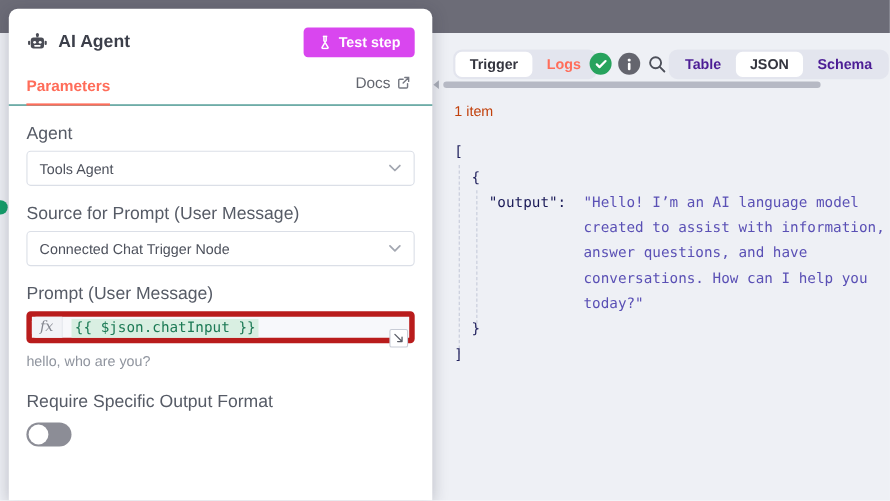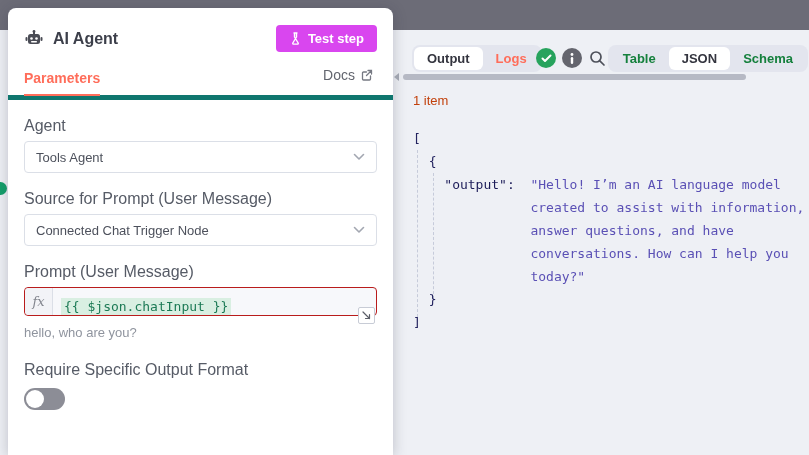--- a/index.html
+++ b/index.html
@@ -10,47 +10,47 @@
   .connector-dot { position:absolute; left:-6px; top:182px; width:13px; height:13px; border-radius:50%; background:#14a06b; }
 
   
   .left-panel { position:absolute; left:8px; top:8px; width:385px; height:447px; background:#ffffff;
     border-radius:8px 8px 0 0; box-shadow:0 2px 14px rgba(40,40,60,.25); }
   .panel-header { display:flex; align-items:center; justify-content:space-between; padding:17px 16px 6px 16px; }
   .title-wrap { display:flex; align-items:center; gap:9px; }
   .node-title { font-size:16px; font-weight:700; color:#3c3f4a; }
   .test-btn { display:flex; align-items:center; gap:7px; background:#d946ef; color:#fff; border:none;
     border-radius:4px; padding:6px 13px; font-size:13px; font-weight:700; font-family:inherit; cursor:pointer; }
-  .tabs-row { display:flex; align-items:center; padding:6px 16px 0 16px; border-bottom:5px solid #0f766e; }
+  .tabs-row { display:flex; align-items:center; padding:6px 16px 0 16px; border-bottom:1px solid #0f766e; }
   .tab { font-size:14px; font-weight:600; color:#62656e; padding:6px 0 9px 0; margin-right:36px; cursor:pointer; position:relative; }
   .tab.active { color:#ff6d5a; }
   .tab.active::after { content:""; position:absolute; left:0; right:0; bottom:-1px; height:2px; background:#ff6d5a; }
   .docs-link { margin-left:auto; margin-right:4px; display:flex; align-items:center; gap:6px; font-size:14px; color:#62656e; padding-bottom:9px; cursor:pointer; }
   .panel-body { padding:0 16px; }
   .tip-box { margin-top:15px; background:#fcf4e4; border-left:4px solid #ddad64; padding:9px 11px; font-size:12.5px;
     line-height:1.55; color:#5f6470; border-radius:0 3px 3px 0; }
   .tip-link { color:#ff6d5a; font-weight:700; cursor:pointer; }
   .field-label { margin-top:17px; margin-bottom:6px; font-size:16px; color:#565b66; }
   .select-box { display:flex; align-items:center; justify-content:space-between; height:32px; border:1px solid #dbdfe7;
     border-radius:4px; padding:0 11px; font-size:13px; color:#4d515c; background:#fff; cursor:pointer; }
-  .expr-field { position:relative; display:flex; align-items:stretch; border:1px solid #b91c1c; border-radius:4px;
+  .expr-field { position:relative; display:flex; align-items:stretch; border:5px solid #b91c1c; border-radius:4px;
     background:#f7f8fb; height:29px; }
   .fx-box { width:28px; display:flex; align-items:center; justify-content:center; border-right:1px solid #dbdfe7;
     font-family:"DejaVu Serif", serif; font-style:italic; font-size:13px; color:#83868f; background:#f2f3f7; border-radius:4px 0 0 4px; }
   .expr-text { display:flex; align-items:flex-end; padding:0 8px; }
   .expr-chip { font-family:"DejaVu Sans Mono", monospace; font-size:13px; color:#1c7a55; background:#d9efe2; padding:1px 3px; }
   .expand-btn { position:absolute; right:1px; bottom:-9px; width:17px; height:17px; background:#fff; border:1px solid #c8ccd6;
     border-radius:2px; display:flex; align-items:center; justify-content:center; cursor:pointer; }
   .expr-preview { margin-top:9px; font-size:13px; color:#8f949e; }
   .toggle { margin-top:9px; width:41px; height:22px; border-radius:11px; background:#8c8d96; position:relative; cursor:pointer; }
   .toggle .knob { position:absolute; left:2px; top:2px; width:18px; height:18px; border-radius:50%; background:#fff; }
 
   
   .seg-ctrl { position:absolute; top:45px; display:flex; align-items:center; background:#e3e5ee; border-radius:8px; padding:2px; height:27px; }
-  .seg-ctrl .seg { font-size:13px; font-weight:600; color:#15803d; padding:4px 13px; border-radius:6px; cursor:pointer; }
+  .seg-ctrl .seg { font-size:13px; font-weight:600; color:#4c1d95; padding:4px 13px; border-radius:6px; cursor:pointer; }
   .seg-ctrl .seg.active { background:#ffffff; color:#34353f; }
   .seg-ctrl .seg.logs { color:#ff6d5a; }
   .status-icon { position:absolute; width:20px; height:20px; border-radius:50%; display:flex; align-items:center; justify-content:center; }
   .hscroll-thumb { position:absolute; left:403px; top:74px; width:343px; height:6px; border-radius:3px; background:#b6b9c4; cursor:pointer; }
   .hscroll-arrow { position:absolute; left:394px; top:73px; width:0; height:0; border-top:4px solid transparent; border-bottom:4px solid transparent; border-right:5px solid #9fa3ae; }
   .items-count { position:absolute; left:413px; top:93px; font-size:13px; color:#c2410c; }
   .json-code { position:absolute; left:413px; top:127px; font-family:"DejaVu Sans Mono", monospace; font-size:13px;
     line-height:23px; white-space:pre; }
   .tok-p { color:#23235f; }
   .tok-k { color:#1b1b58; }
@@ -143,21 +143,21 @@
       <div class="expr-preview">hello, who are you?</div>
 
       <div class="field-label" style="margin-top:21px;">Require Specific Output Format</div>
       <div class="toggle">
         <div class="knob"></div>
       </div>
     </div>
   </div>
 
   <div class="seg-ctrl" style="left:412px;">
-    <div class="seg active">Output</div>
+    <div class="seg active">Trigger</div>
     <div class="seg logs">Logs</div>
   </div>
 
   <div class="status-icon" style="left:536px; top:48px; background:#27a35d;">
     <svg width="11" height="9" viewBox="0 0 11 9" fill="none" stroke="#ffffff" stroke-width="2">
         <path d="M1.5 4.5 L4 7 L9.5 1.5" stroke-linecap="round" stroke-linejoin="round"></path>
       </svg>
   </div>
   <div class="status-icon" style="left:562px; top:48px; background:#64656e;">
     <svg width="4" height="11" viewBox="0 0 4 11">

